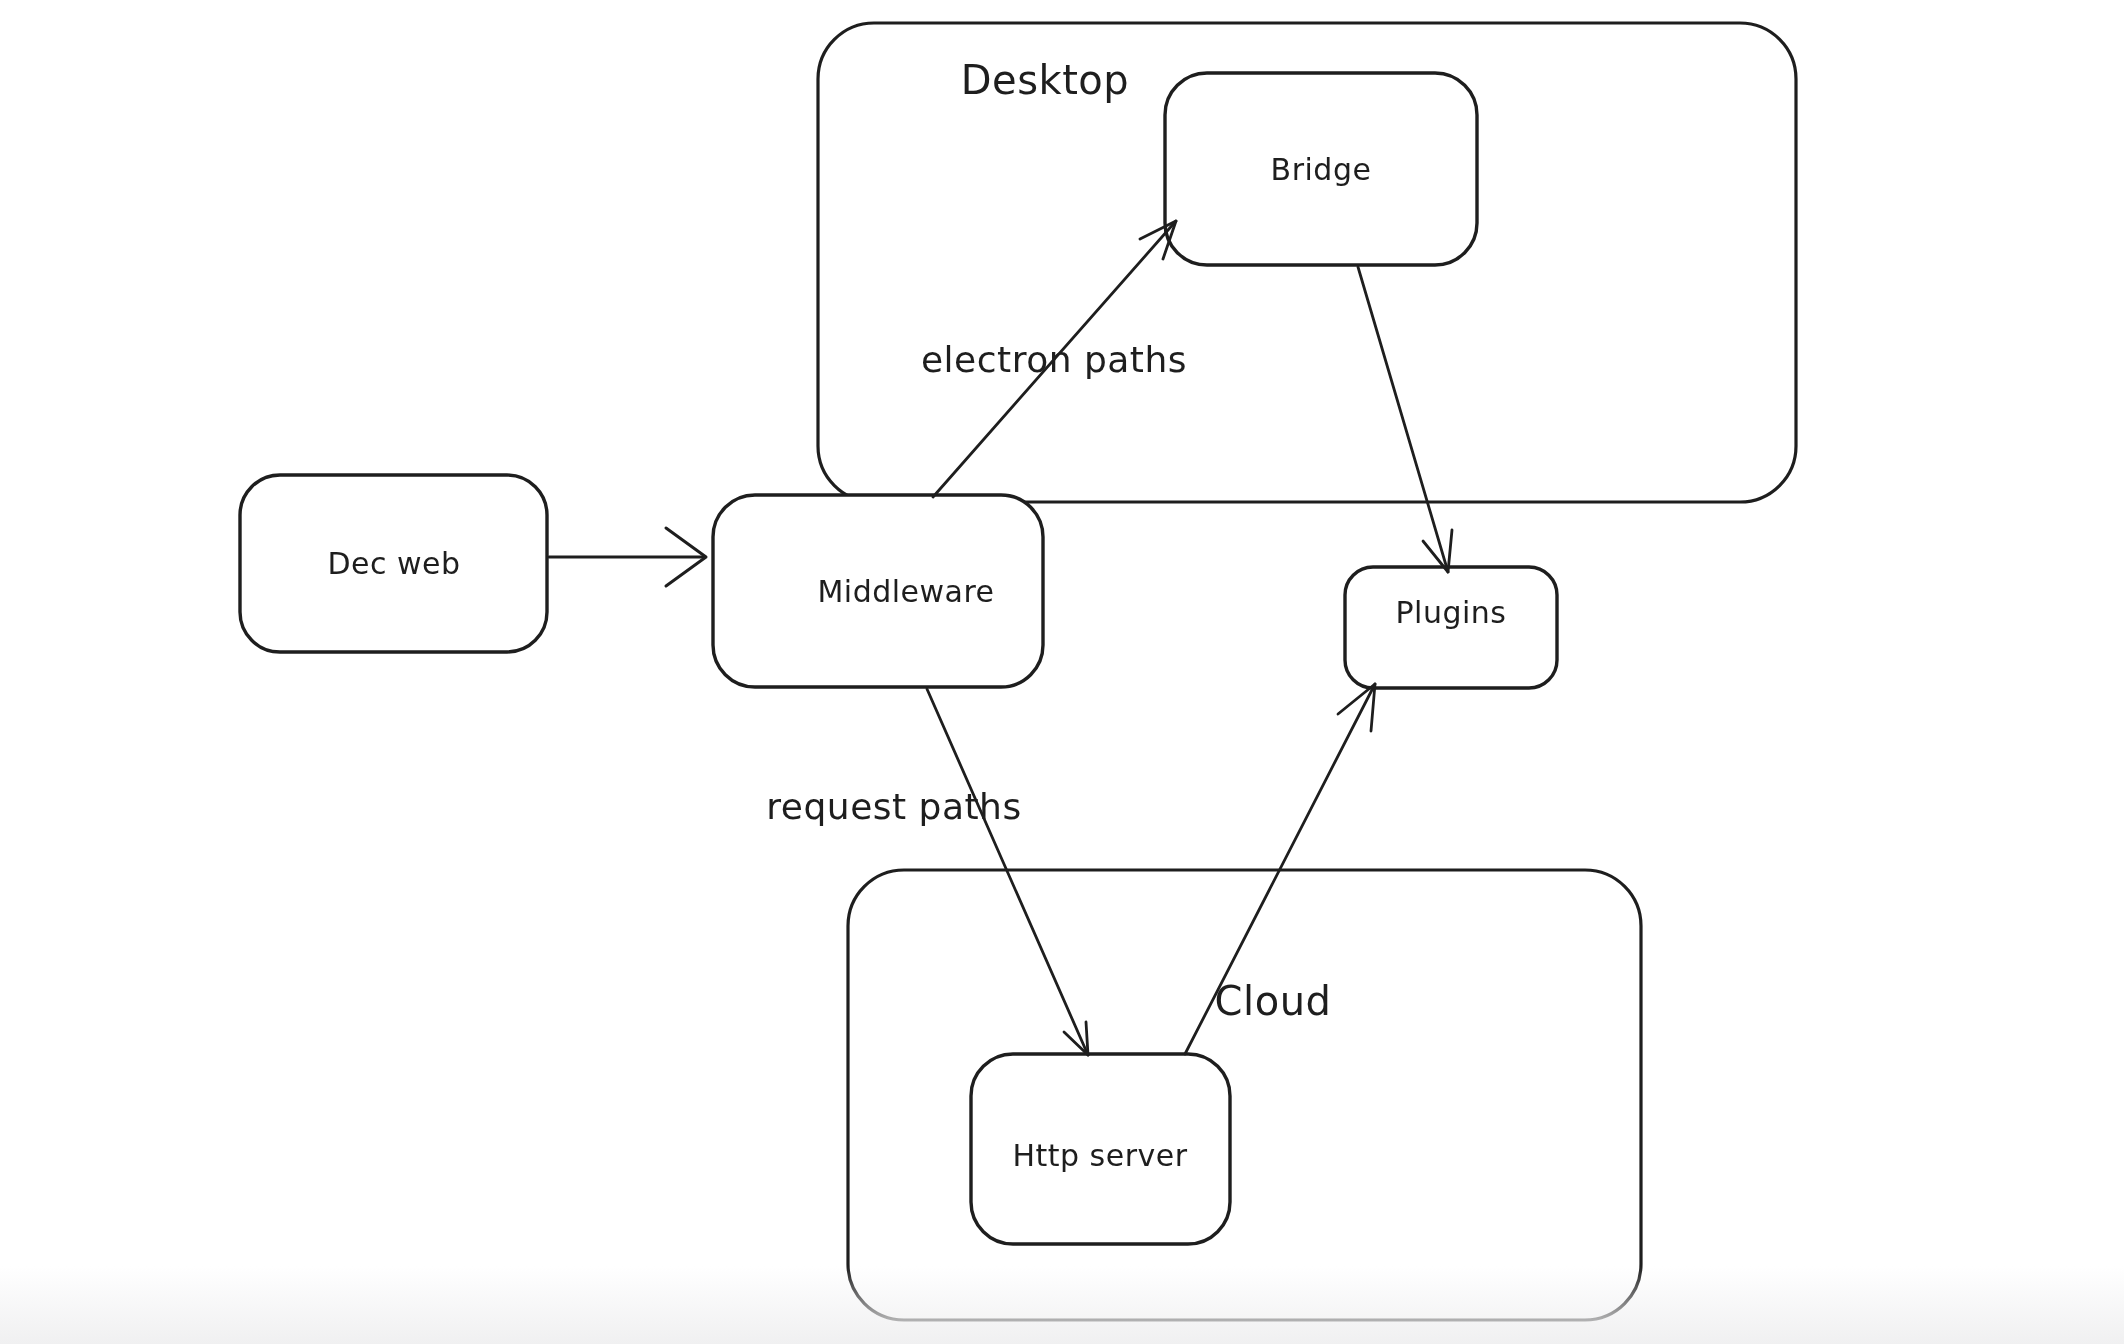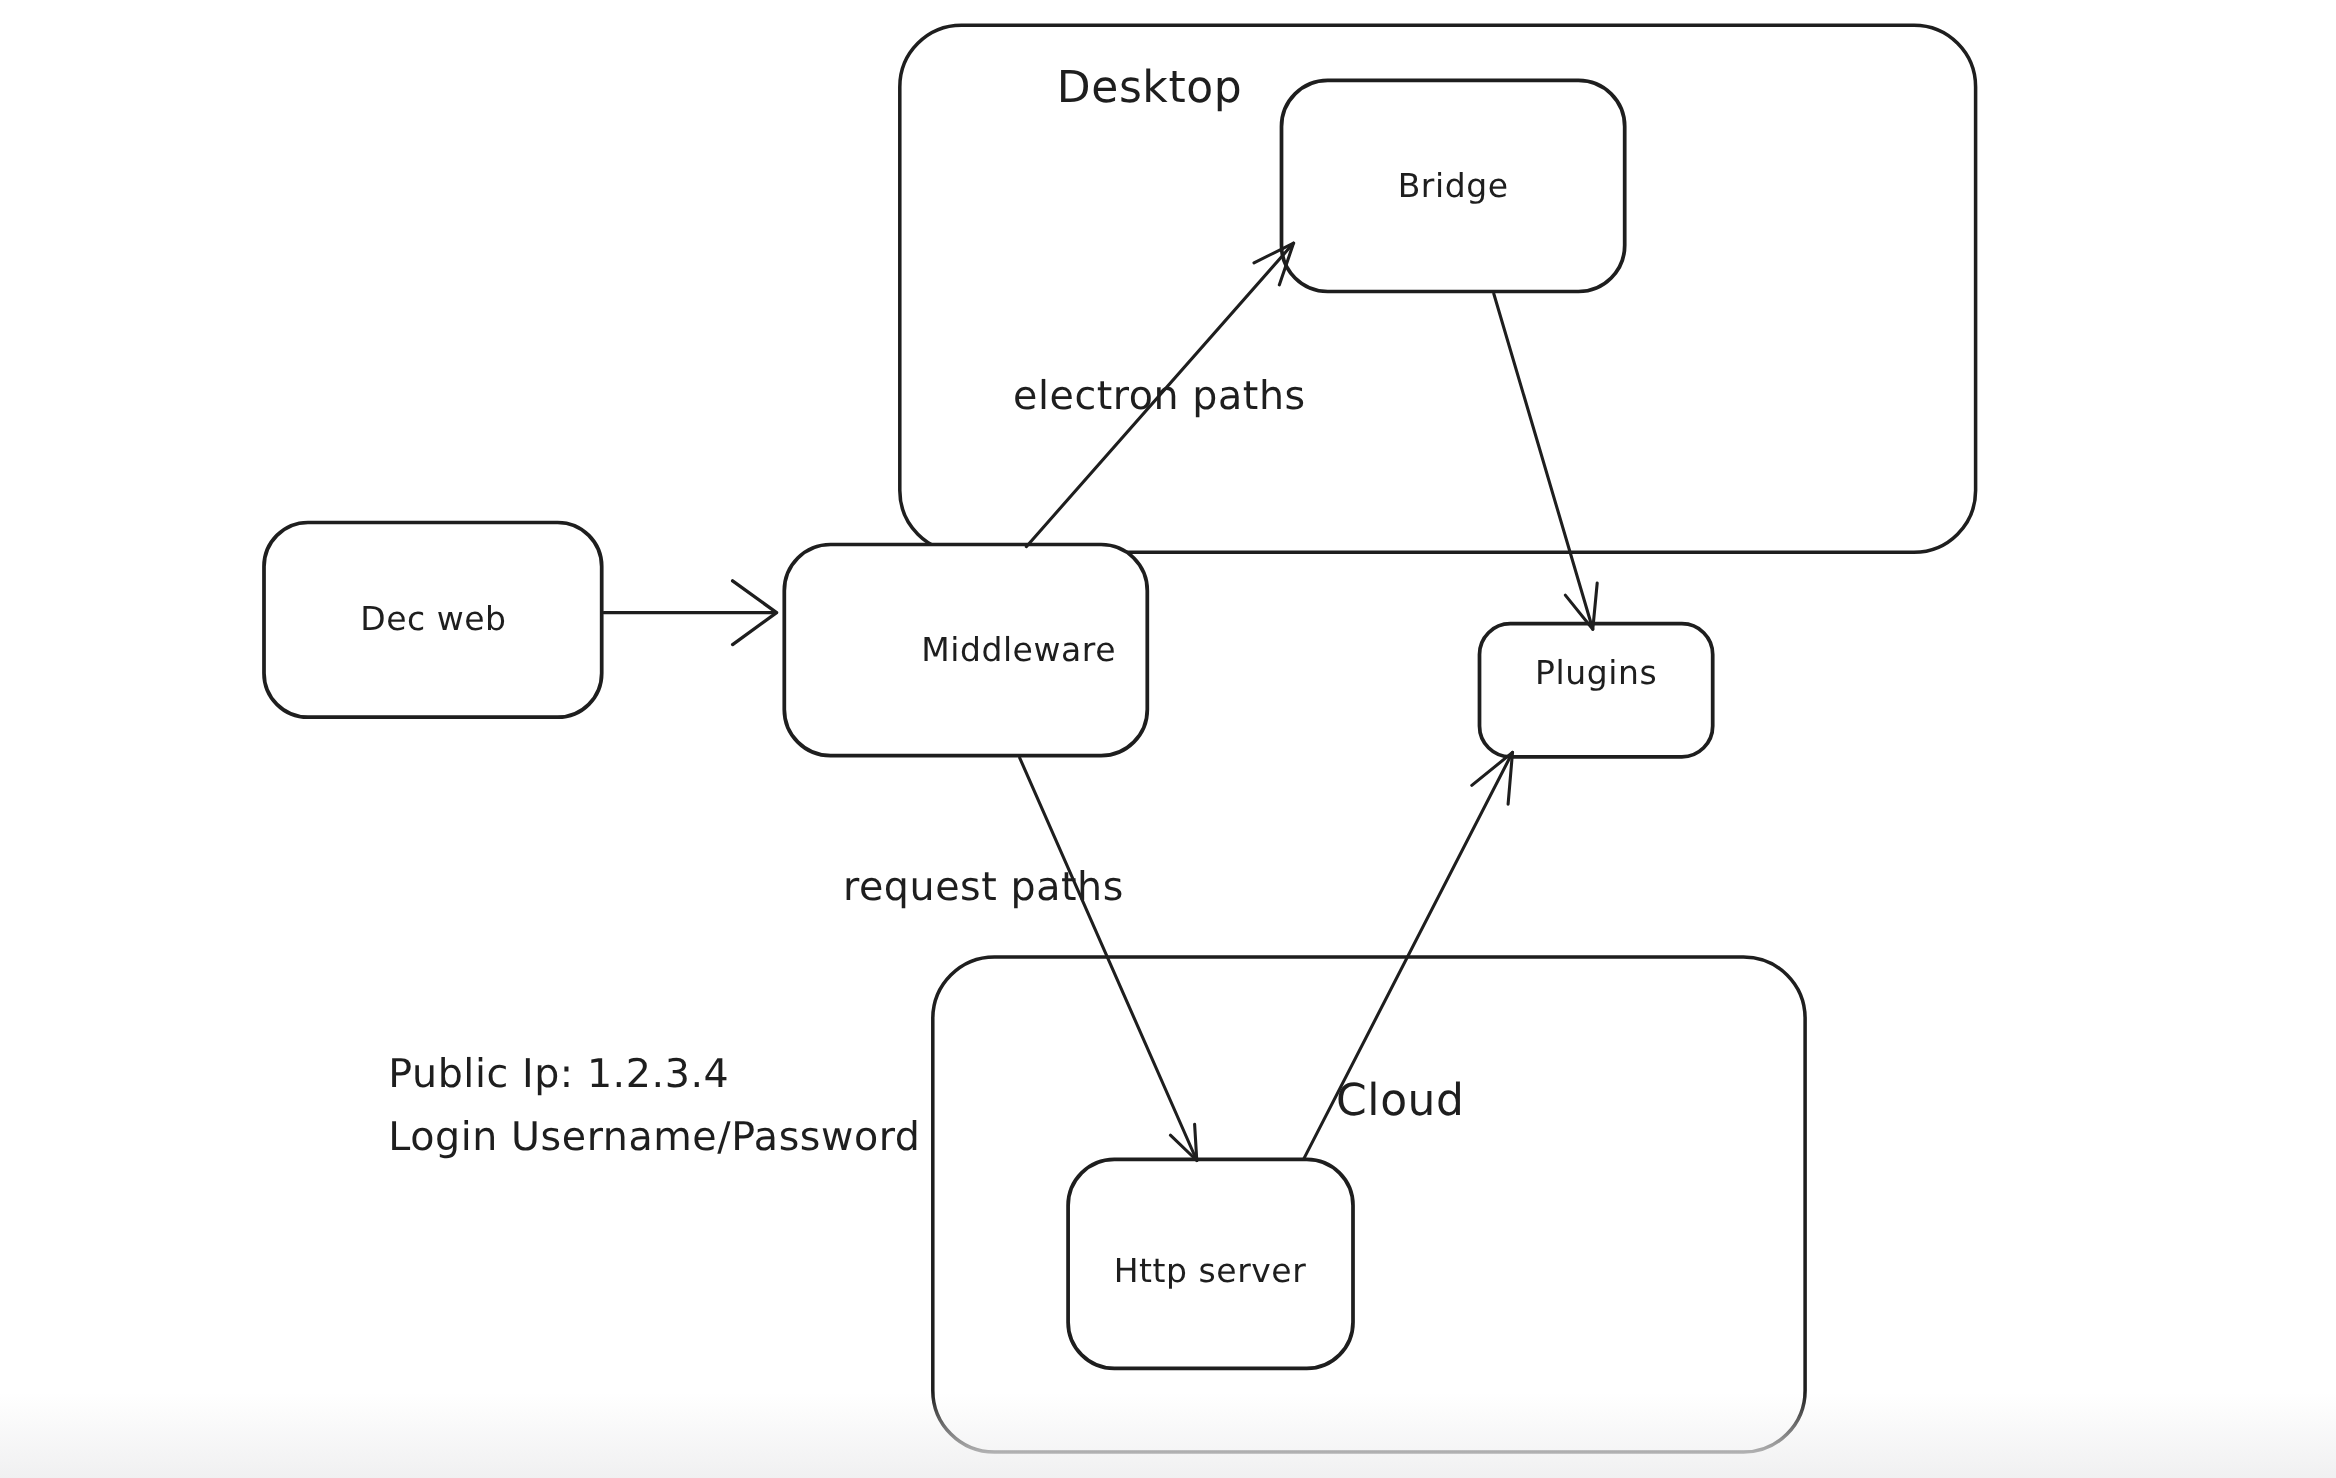--- a/index.html
+++ b/index.html
@@ -78,27 +78,23 @@
     <g stroke-width="2.8">
       <line x1="1185" y1="1054" x2="1375" y2="684"></line>
       <polyline points="1371,731 1375,684 1338,714"></polyline>
     </g>
   </svg>
 
   <div class="lbl container-lbl" style="left:1045px;top:80px">Desktop</div>
   <div class="lbl container-lbl" style="left:1273px;top:1001px">Cloud</div>
 
   <div class="lbl node-lbl" style="left:394px;top:564px">Dec web</div>
-  <div class="lbl node-lbl" style="left:926px;top:592px">Middleware</div>
+  <div class="lbl node-lbl" style="left:906px;top:592px">Middleware</div>
   <div class="lbl node-lbl" style="left:1321px;top:170px">Bridge</div>
   <div class="lbl node-lbl" style="left:1451px;top:613px">Plugins</div>
   <div class="lbl node-lbl" style="left:1100px;top:1156px">Http server</div>
 
   <div class="lbl edge-lbl" style="left:1054px;top:360px">electron paths</div>
   <div class="lbl edge-lbl" style="left:894px;top:807px">request paths</div>
 
-  <div class="annot">
-    <div>Public Ip: 1.2.3.4</div>
-    <div>Login Username/Password</div>
-  </div>
 
   <div class="bottom-fade"></div>
 </div>
 
 </body></html>

